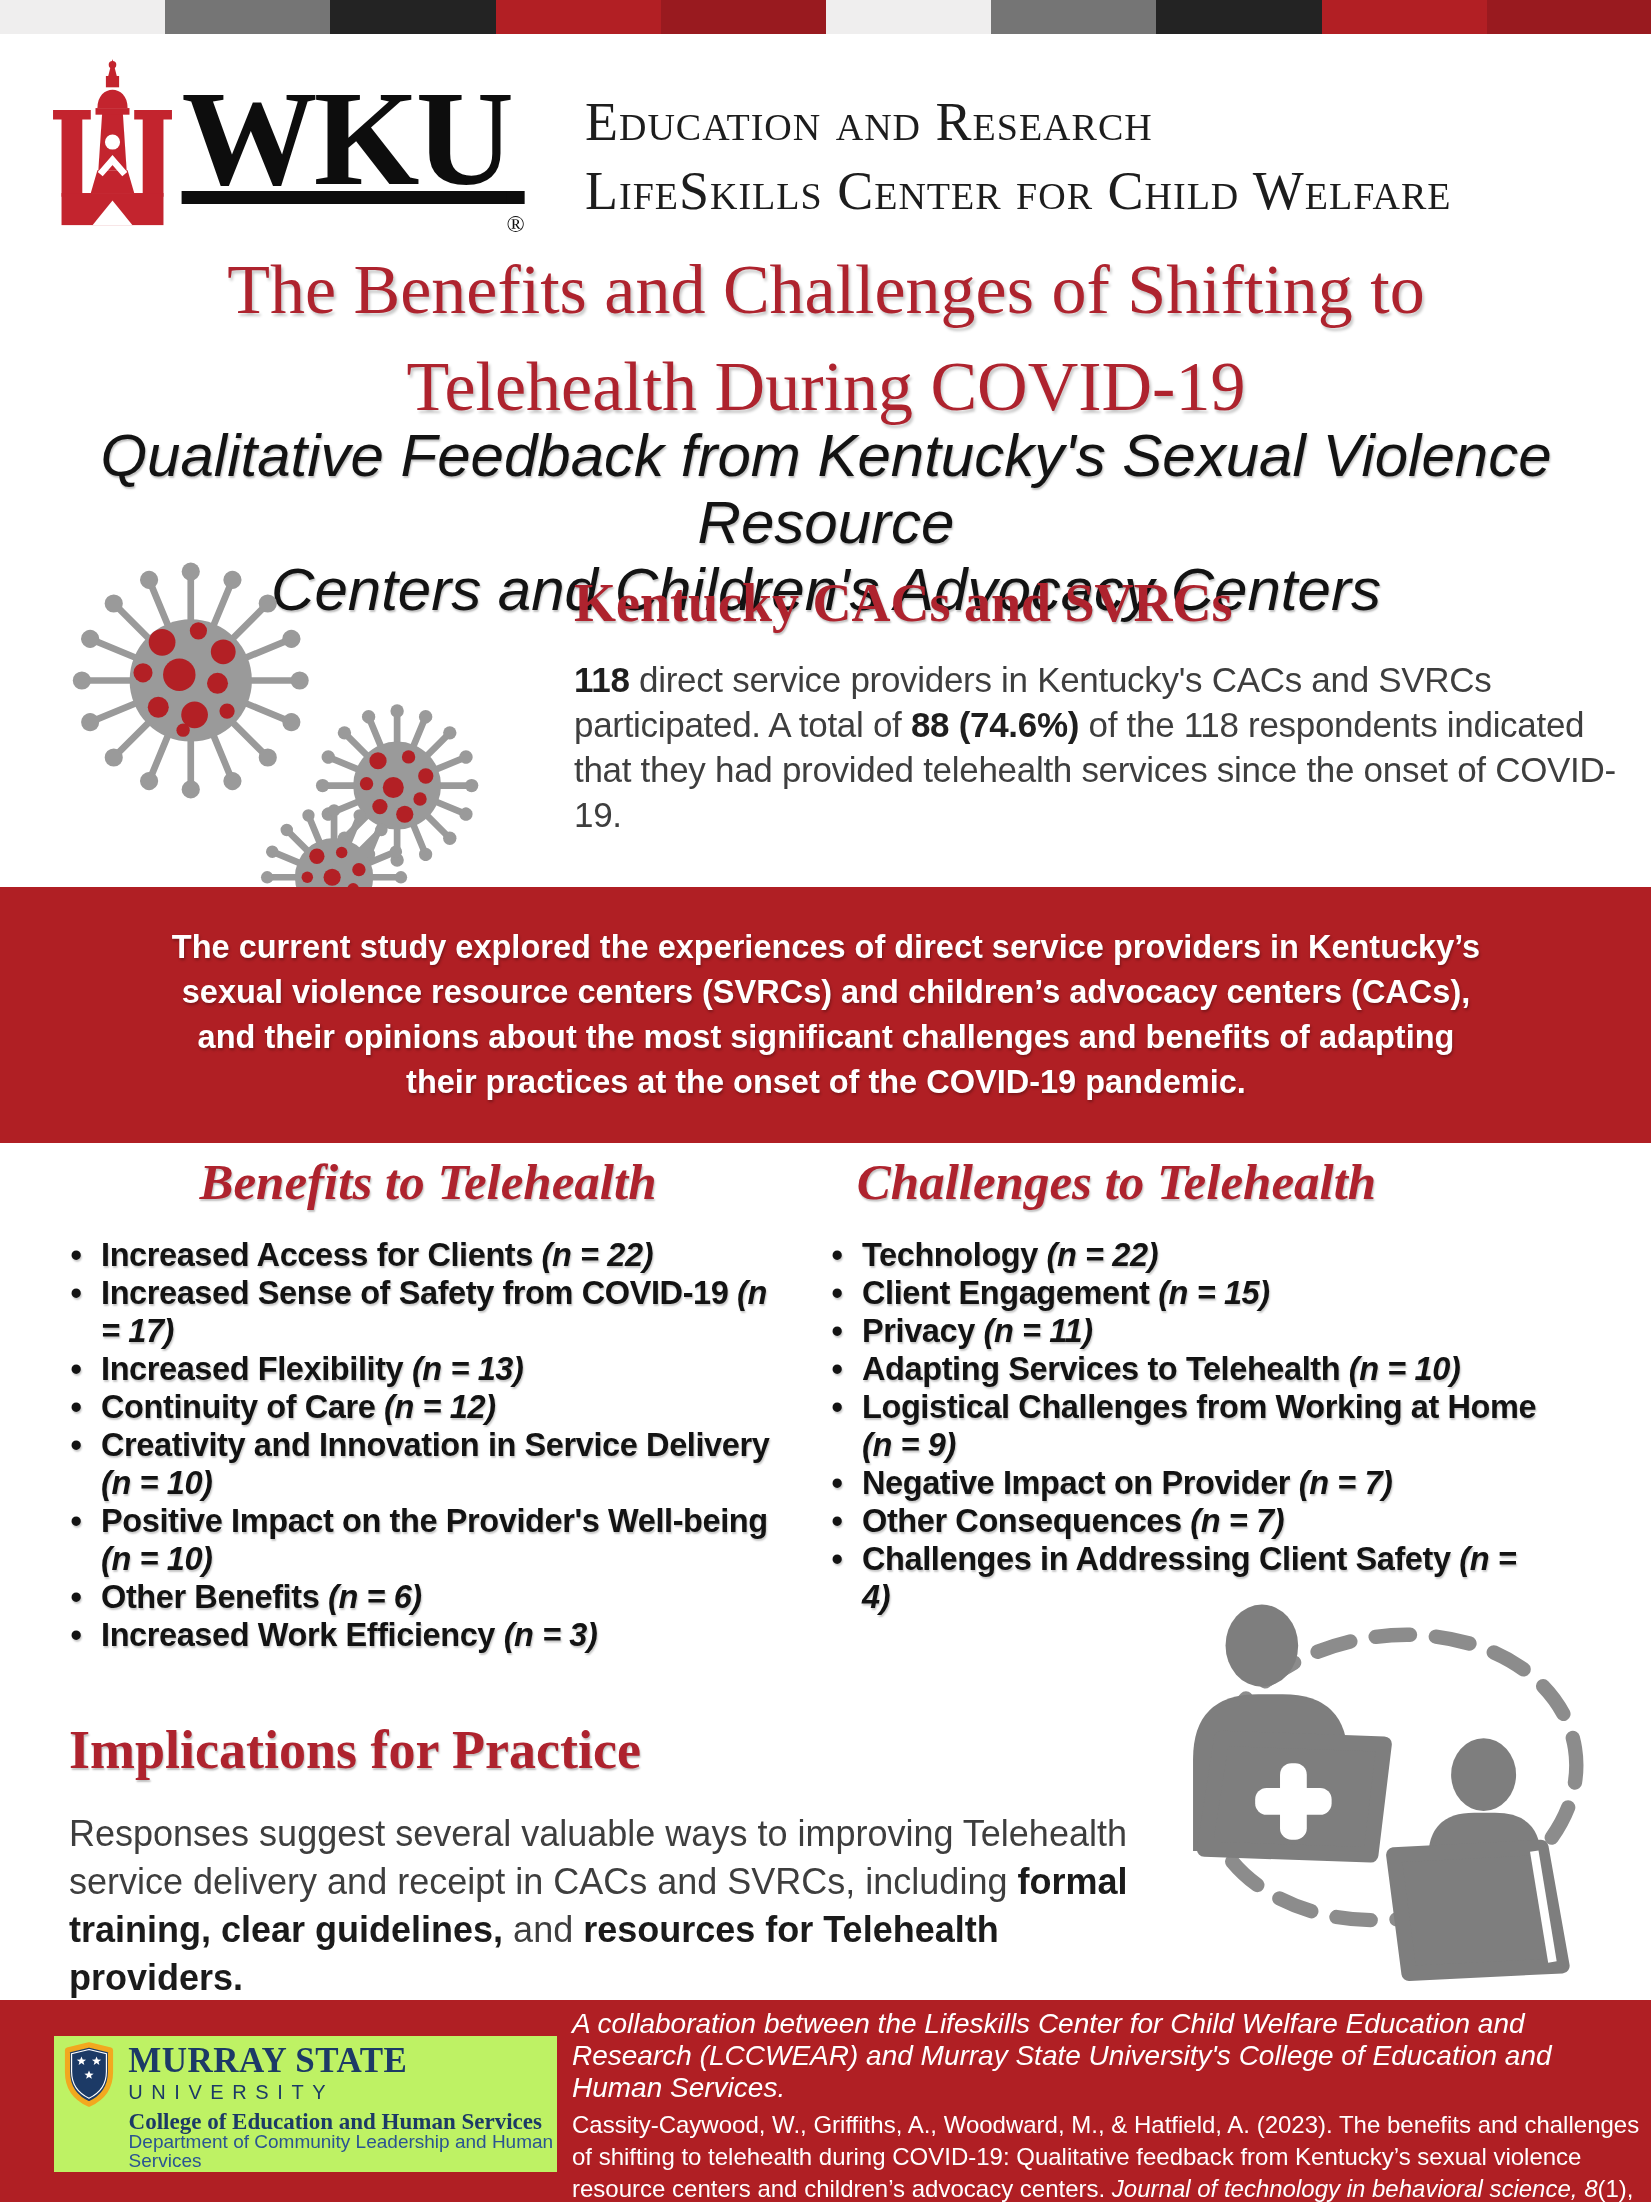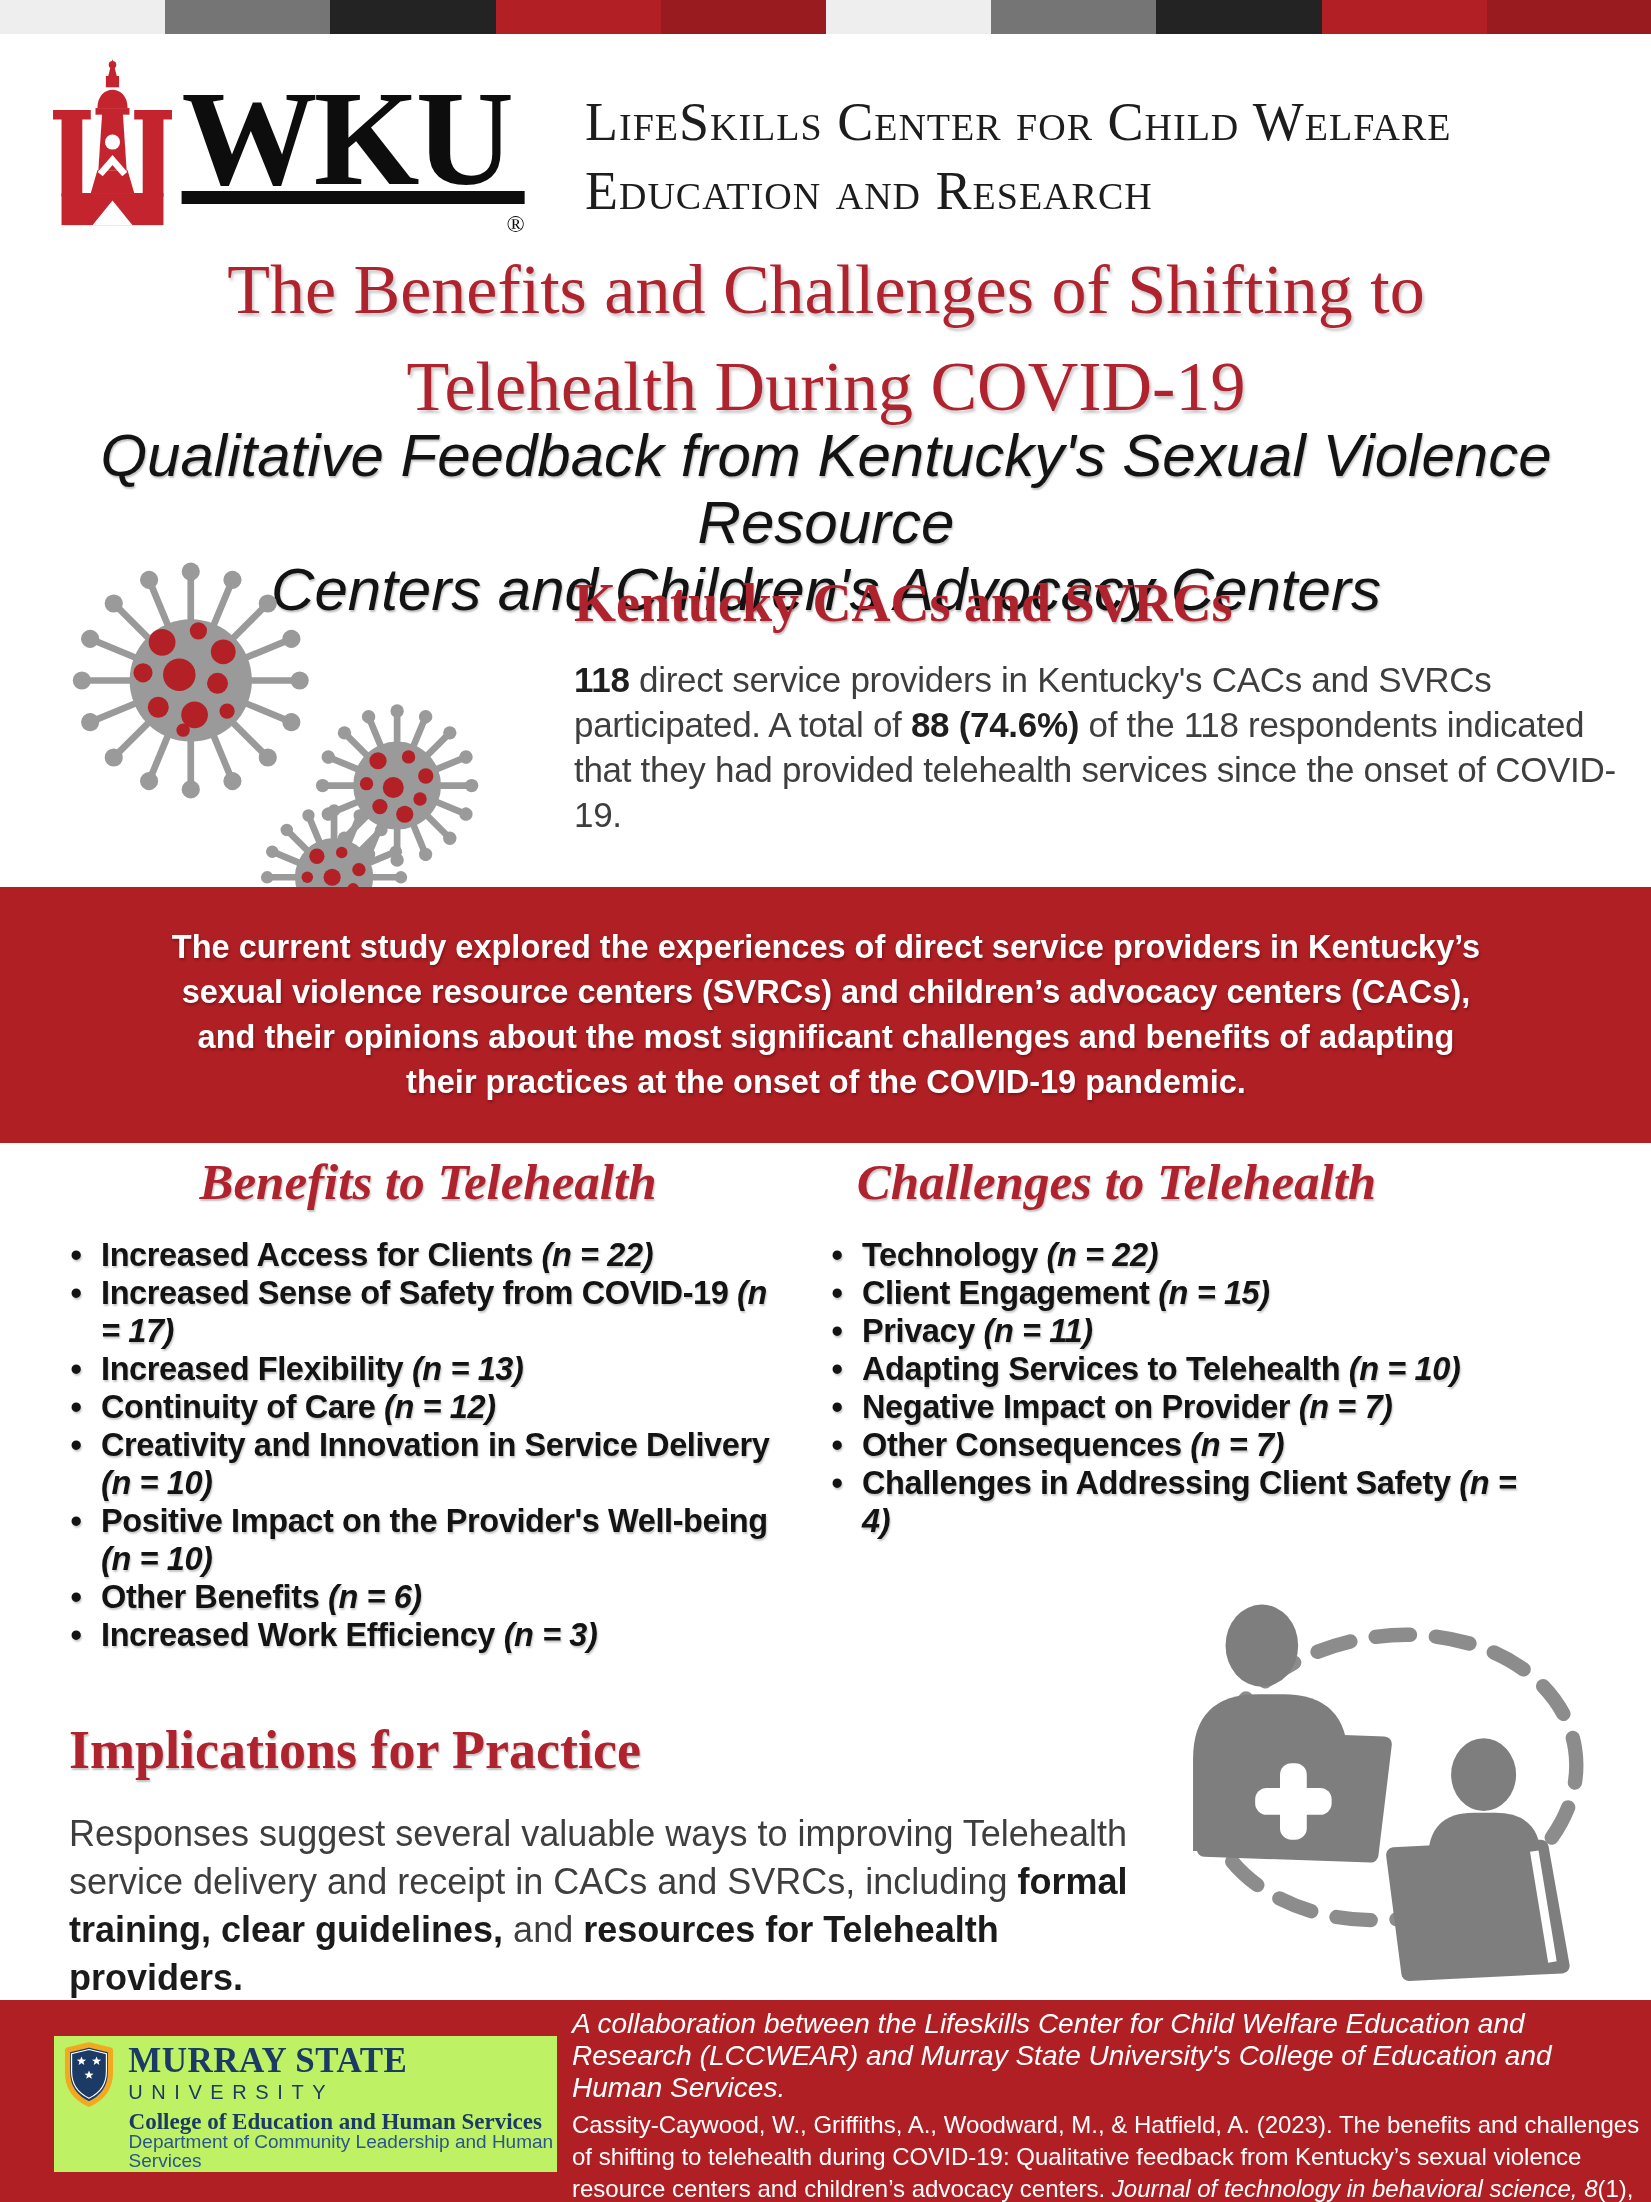--- a/index.html
+++ b/index.html
@@ -125,22 +125,22 @@
         <circle cx="63" cy="6" r="4"></circle>
       </g>
       <circle cx="63" cy="88" r="8" fill="#ffffff"></circle>
       <polyline points="50,122 63,107 76,122" stroke="#ffffff" stroke-width="7" fill="none"></polyline>
       <polygon points="42,176 63,150 84,176" fill="#ffffff"></polygon>
     </svg>
     <div class="wku-word"><span>WKU</span><span class="reg">®</span></div>
   </div>
 
   <div class="org">
+    <div>Education and Research</div>
     <div>LifeSkills Center for Child Welfare</div>
-    <div>Education and Research</div>
   </div>
 
   <h1 class="title"><span>The Benefits and Challenges of Shifting to</span><br><span>Telehealth During COVID-19</span></h1>
 
   <p class="subtitle"><span>Qualitative Feedback from Kentucky's Sexual Violence Resource</span><br><span>Centers and Children's Advocacy Centers</span></p>
 
   <svg class="virus-svg" viewBox="0 0 470 455">
     <defs>
       <g id="spA">
           <line class="vline" x1="0" y1="-52" x2="0" y2="-114"></line>
@@ -263,20 +263,21 @@
     </ul>
   </section>
 
   <section class="col challenges">
     <h3>Challenges to Telehealth</h3>
     <ul>
       <li><span>Technology </span><i>(n = 22)</i></li>
       <li><span>Client Engagement </span><i>(n = 15)</i></li>
       <li><span>Privacy </span><i>(n = 11)</i></li>
       <li><span>Adapting Services to Telehealth </span><i>(n = 10)</i></li>
+      <li><span>Logistical Challenges from Working at Home </span><i>(n = 9)</i></li>
       <li><span>Negative Impact on Provider </span><i>(n = 7)</i></li>
       <li><span>Other Consequences </span><i>(n = 7)</i></li>
       <li><span>Challenges in Addressing Client Safety </span><i>(n = 4)</i></li>
     </ul>
   </section>
 
   <section class="implications">
     <h2>Implications for Practice</h2>
     <p><span>Responses suggest several valuable ways to improving Telehealth service delivery and receipt in CACs and SVRCs, including </span><b>formal training, clear guidelines,</b><span> and </span><b>resources for Telehealth providers.</b></p>
   </section>

